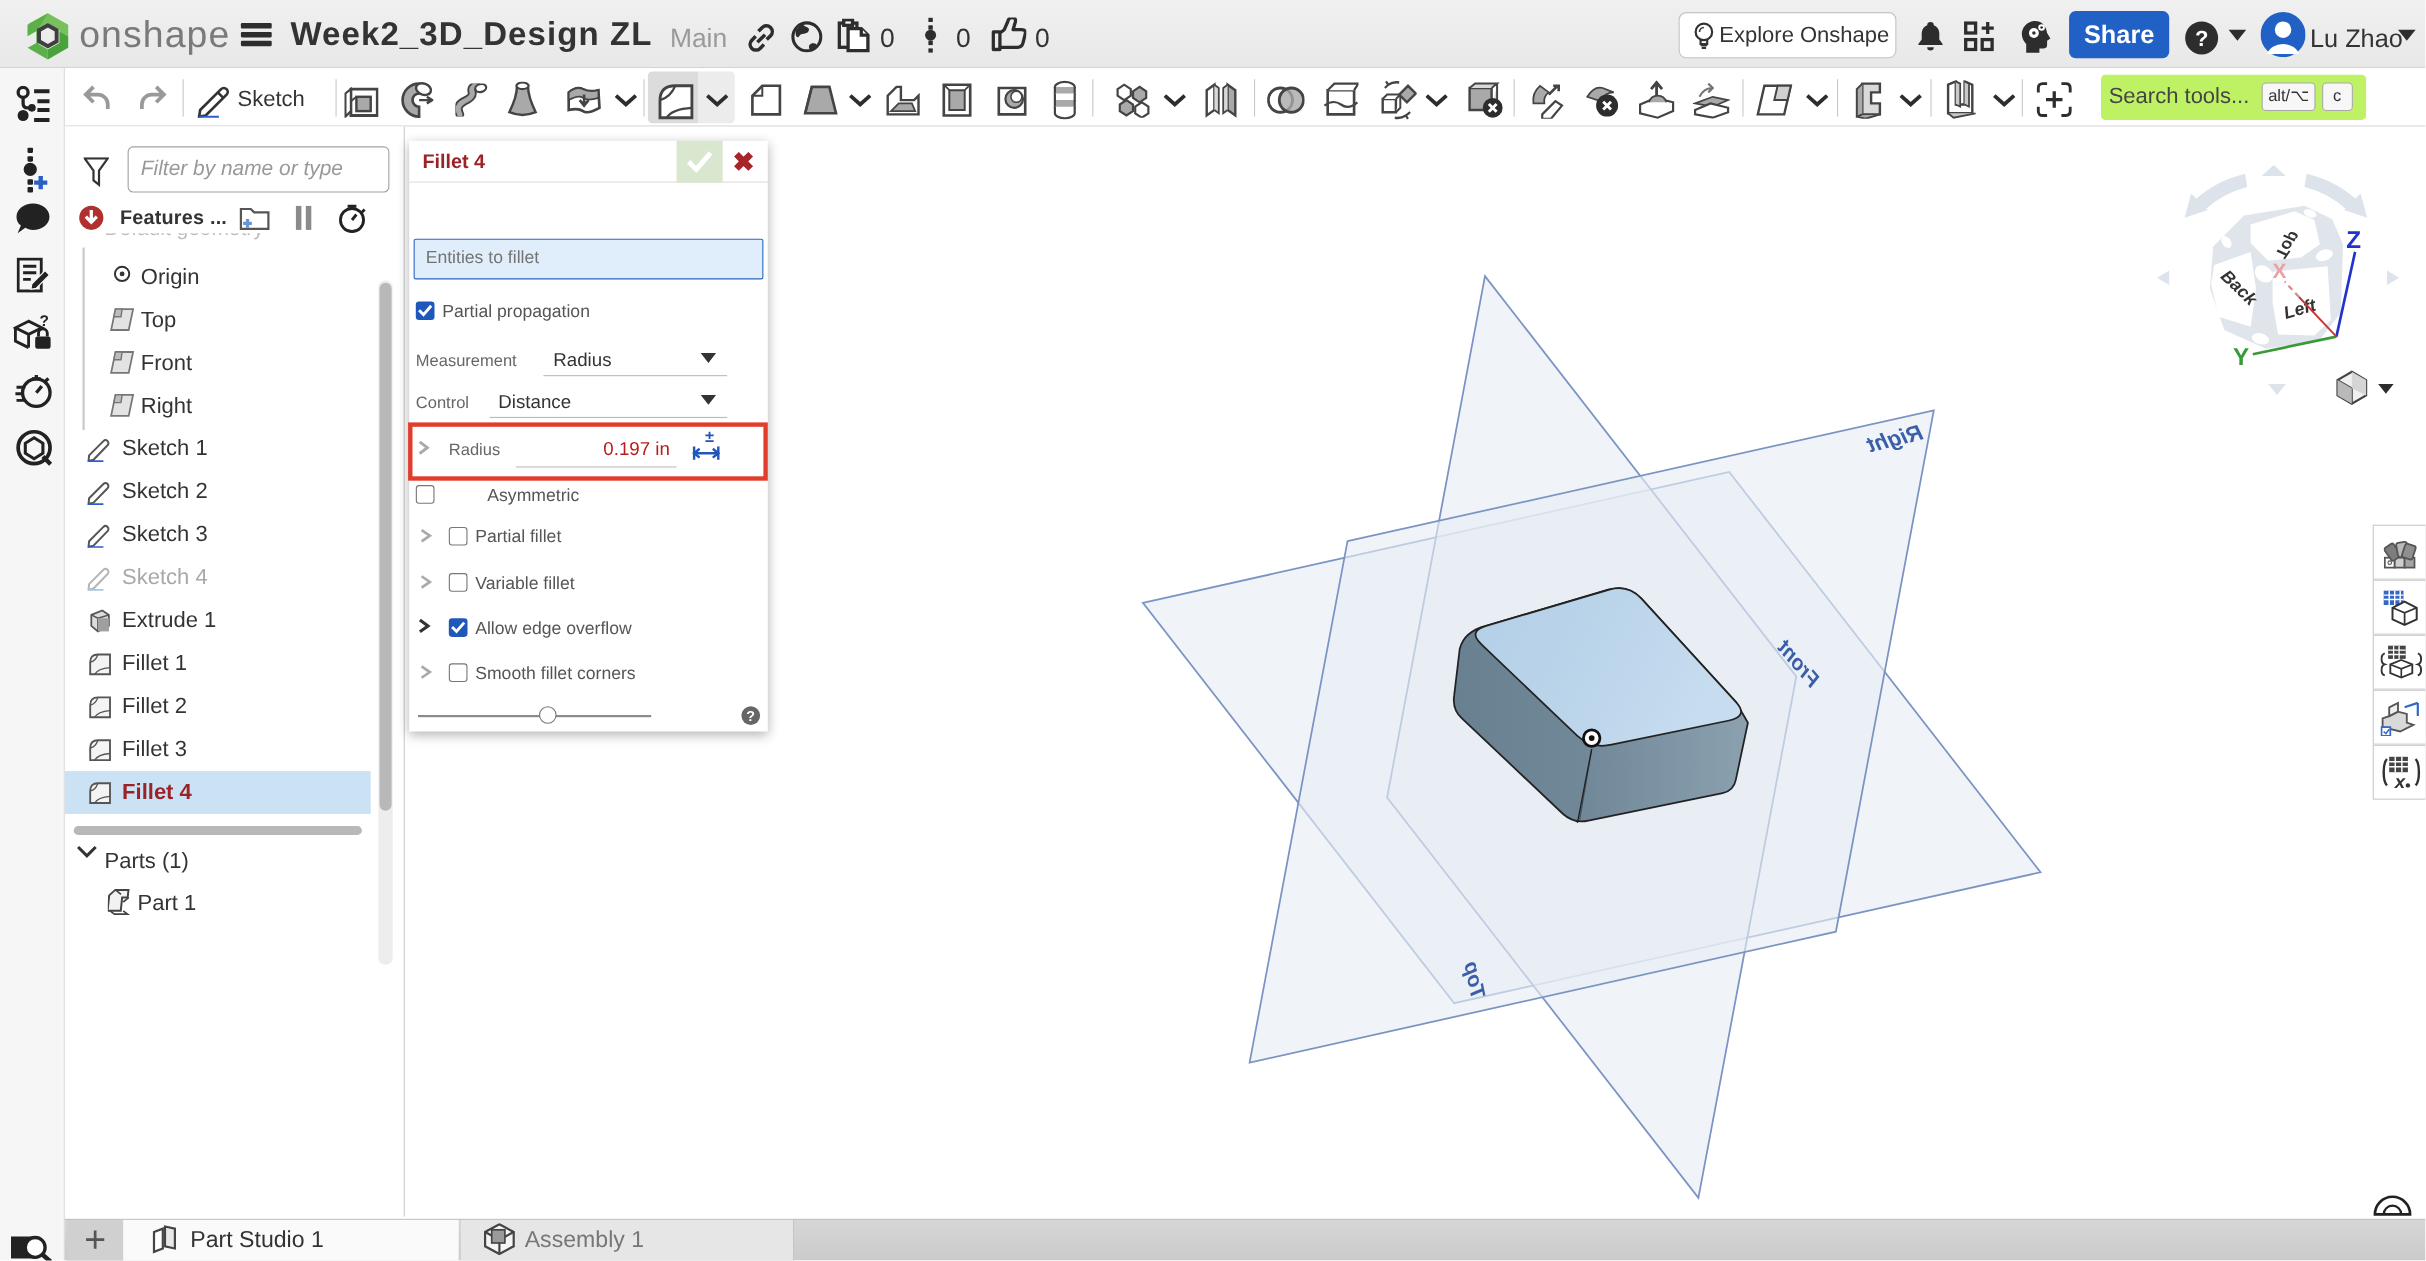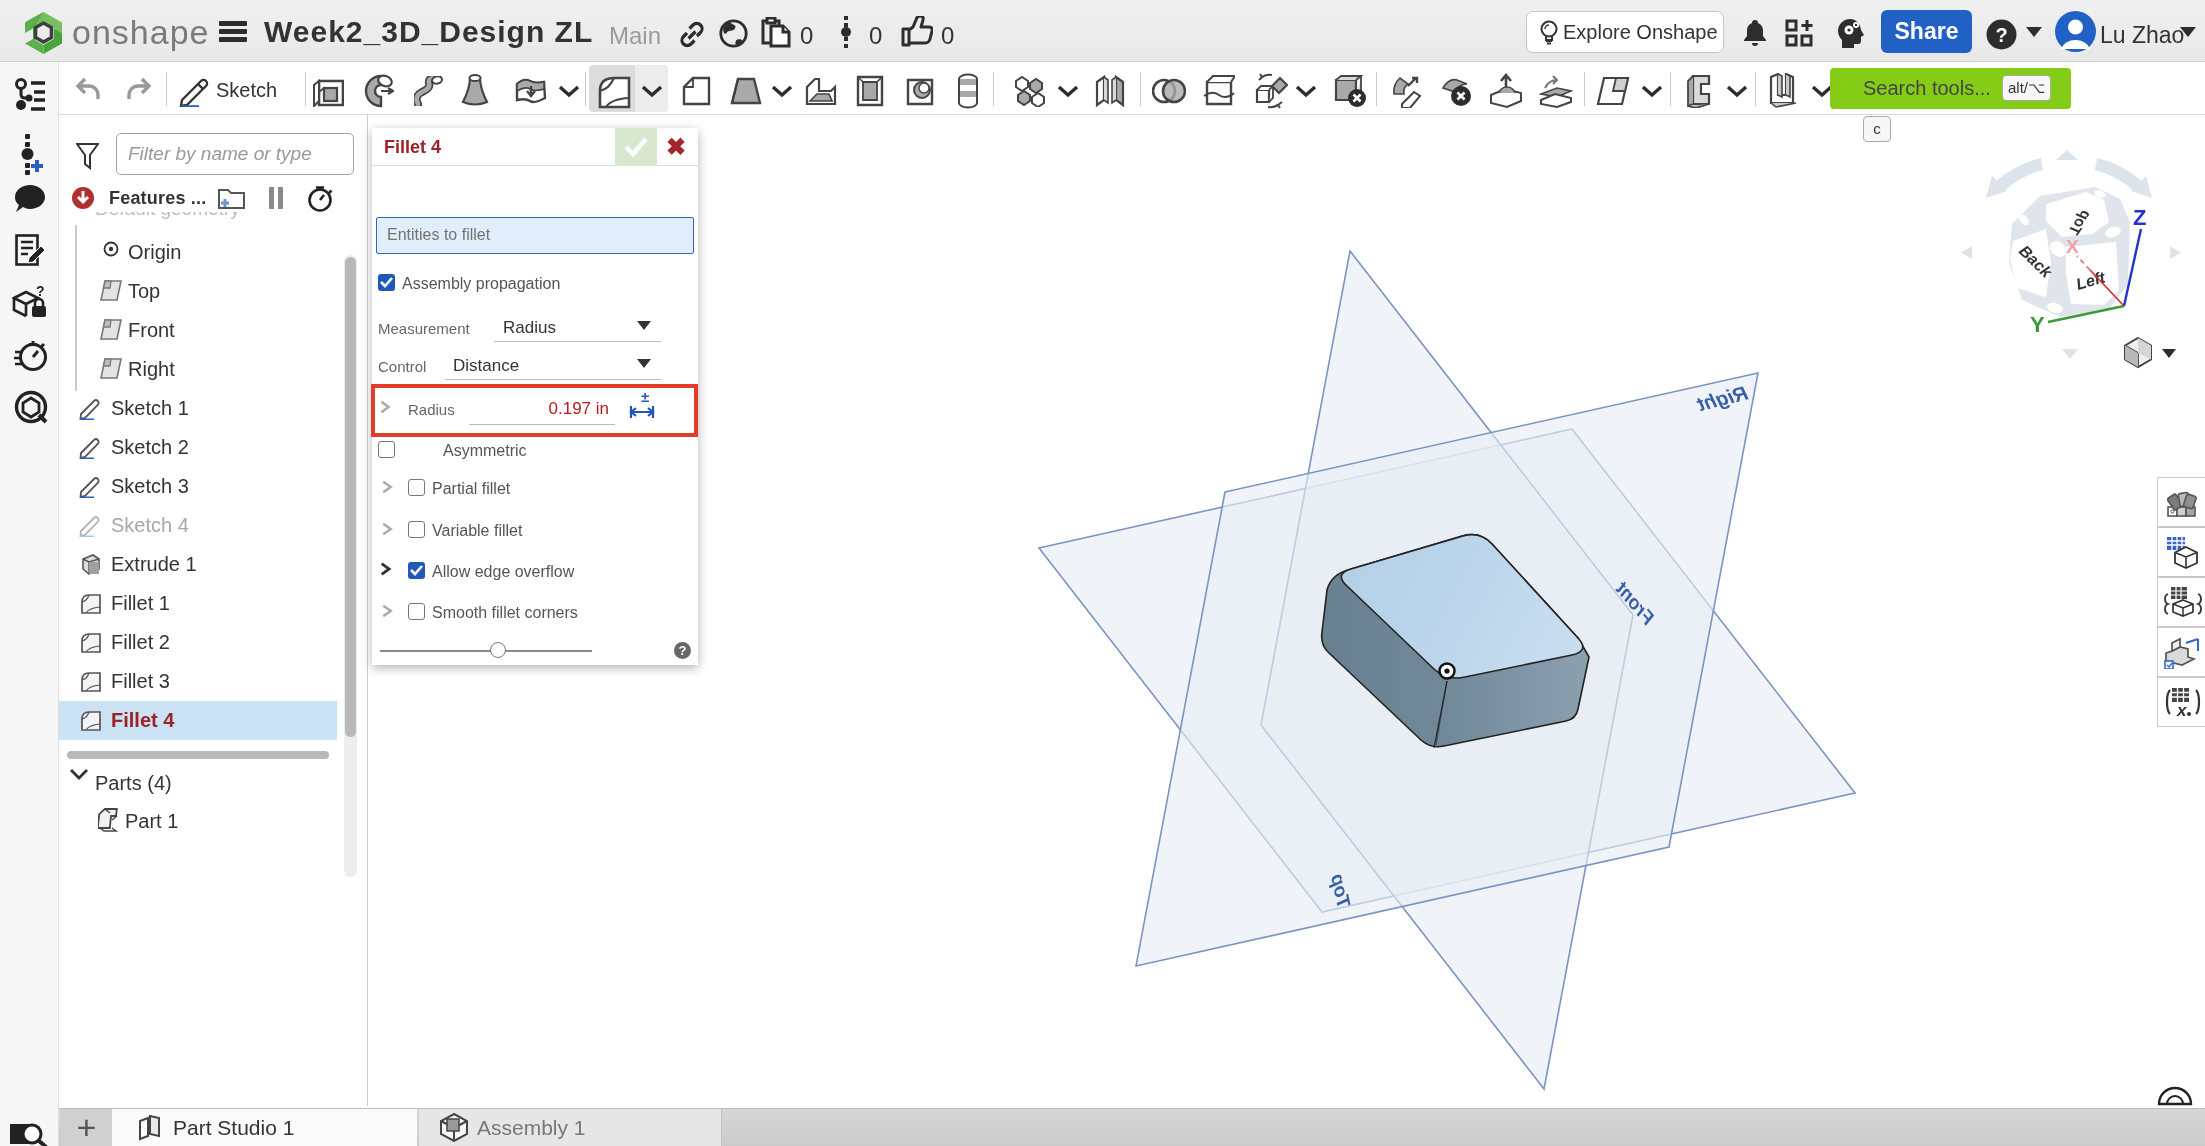--- a/index.html
+++ b/index.html
@@ -16,21 +16,21 @@
 #mainlbl{position:absolute;left:609px;top:22px;font-size:24px;color:#9a9a9a;}
 .cnt{position:absolute;top:22px;font-size:24px;color:#333;}
 
 #explore{position:absolute;left:1526px;top:11px;width:198px;height:42px;background:#fff;border:1px solid #c4c4c4;border-radius:7px;font-size:20px;color:#333;line-height:40px;padding-left:36px;white-space:nowrap;}
 #share{position:absolute;left:1881px;top:10px;width:91px;height:43px;background:#2160c4;border-radius:6px;color:#fff;font-size:23px;font-weight:bold;text-align:center;line-height:43px;}
 #luzhao{position:absolute;left:2100px;top:22px;font-size:23px;color:#333;}
 
 #toolbar{position:absolute;left:0;top:62px;width:2205px;height:53px;background:#fff;border-bottom:1px solid #d8d8d8;}
 .vsep{position:absolute;top:10px;width:1px;height:34px;background:#c8c8c8;}
 #sketchlbl{position:absolute;left:216px;top:17px;font-size:20px;color:#333;}
-#searchtools{position:absolute;left:1830px;top:6px;width:241px;height:41px;background:#84cc16;border-radius:4px;font-size:20px;color:#444;line-height:41px;padding-left:33px;}
+#searchtools{position:absolute;left:1910px;top:6px;width:241px;height:41px;background:#bef264;border-radius:4px;font-size:20px;color:#444;line-height:41px;padding-left:7px;}
 .kbd{display:inline-block;border:1px solid #a9a9a9;border-radius:4px;background:#f7f7f7;font-size:15px;color:#333;line-height:24px;padding:0 5px;vertical-align:2px;}
 
 #strip{position:absolute;left:0;top:62px;width:59px;height:1084px;background:#f6f6f6;border-right:1px solid #ddd;}
 
 #panel{position:absolute;left:59px;top:115px;width:309px;height:991px;background:#fff;border-right:1px solid #ccc;}
 #filterbox{position:absolute;left:57px;top:18px;width:238px;height:42px;border:1.3px solid #a2a2a2;border-radius:5px;font-size:19px;font-style:italic;color:#999;line-height:40px;padding-left:11px;}
 #feathdr{position:absolute;left:0;top:70px;width:100%;height:30px;}
 #feathdr .t{position:absolute;left:50px;top:3px;font-size:18px;font-weight:bold;color:#333;letter-spacing:0.2px;}
 .treerow{position:absolute;left:0;width:278px;height:39px;font-size:20px;color:#333;}
 .treerow .lbl{position:absolute;left:69px;top:8px;}
@@ -582,21 +582,21 @@
         </svg>
       <div class="lbl">Fillet 4</div>
     </div>
   </div>
   <div id="vscroll"></div>
     <div id="vthumb"></div>
   <div id="hscroll"></div>
   <svg class="abs" style="left:10px;top:652px" width="20" height="14" viewBox="0 0 20 14">
       <path d="M2 3 l8 8 8-8" fill="none" stroke="#333" stroke-width="2.8"></path>
     </svg>
-  <div id="partshdr" style="left:36px;">Parts (4)</div>
+  <div id="partshdr" style="left:36px;">Parts (1)</div>
   <svg class="abs" style="left:39px;top:692px" width="24" height="25" viewBox="0 0 24 25">
       <path d="M7 2 L19 2 L19 9 L14 9 L14 21 L2 21 L2 7 Z" fill="#f2f2f2" stroke="#444" stroke-width="1.8" transform="skewX(-6)"></path>
       <path d="M7 2 L12 6 M19 9 L14 13 M2 21 l4 3 h12 l-4 -3" fill="none" stroke="#444" stroke-width="1.5"></path>
     </svg>
   <div id="part1">Part 1</div>
 </div>
 
 <svg id="viewport" width="1837" height="1031" viewBox="368 115 1837 1031">
 
   <g fill="#e7edf3" fill-opacity="0.62" stroke="#7b94c3" stroke-width="1.6">
@@ -745,21 +745,21 @@
         </svg></div>
     <div id="xbtn">✖</div>
   </div>
   <div id="entities">Entities to fillet</div>
 
   <div class="cb ch" style="left:6px;top:146px;">
       <svg width="15" height="13" viewBox="0 0 15 13">
         <path d="M2 6 l4 4 L13 2" fill="none" stroke="#fff" stroke-width="2.6"></path>
       </svg>
     </div>
-  <div class="drow" style="top:147px;left:30px;">Assembly propagation</div>
+  <div class="drow" style="top:147px;left:30px;">Partial propagation</div>
 
   <div class="drow" style="top:192px;left:6px;font-size:15px;color:#666;">Measurement</div>
   <div class="ddval" style="left:131px;top:190px;">Radius</div>
   <div class="caret" style="left:265px;top:193px;"></div>
   <div class="ddline" style="left:122px;top:213px;width:167px;"></div>
 
   <div class="drow" style="top:230px;left:6px;font-size:15px;color:#666;">Control</div>
   <div class="ddval" style="left:81px;top:228px;">Distance</div>
   <div class="caret" style="left:265px;top:231px;"></div>
   <div class="ddline" style="left:73px;top:251px;width:216px;"></div>

